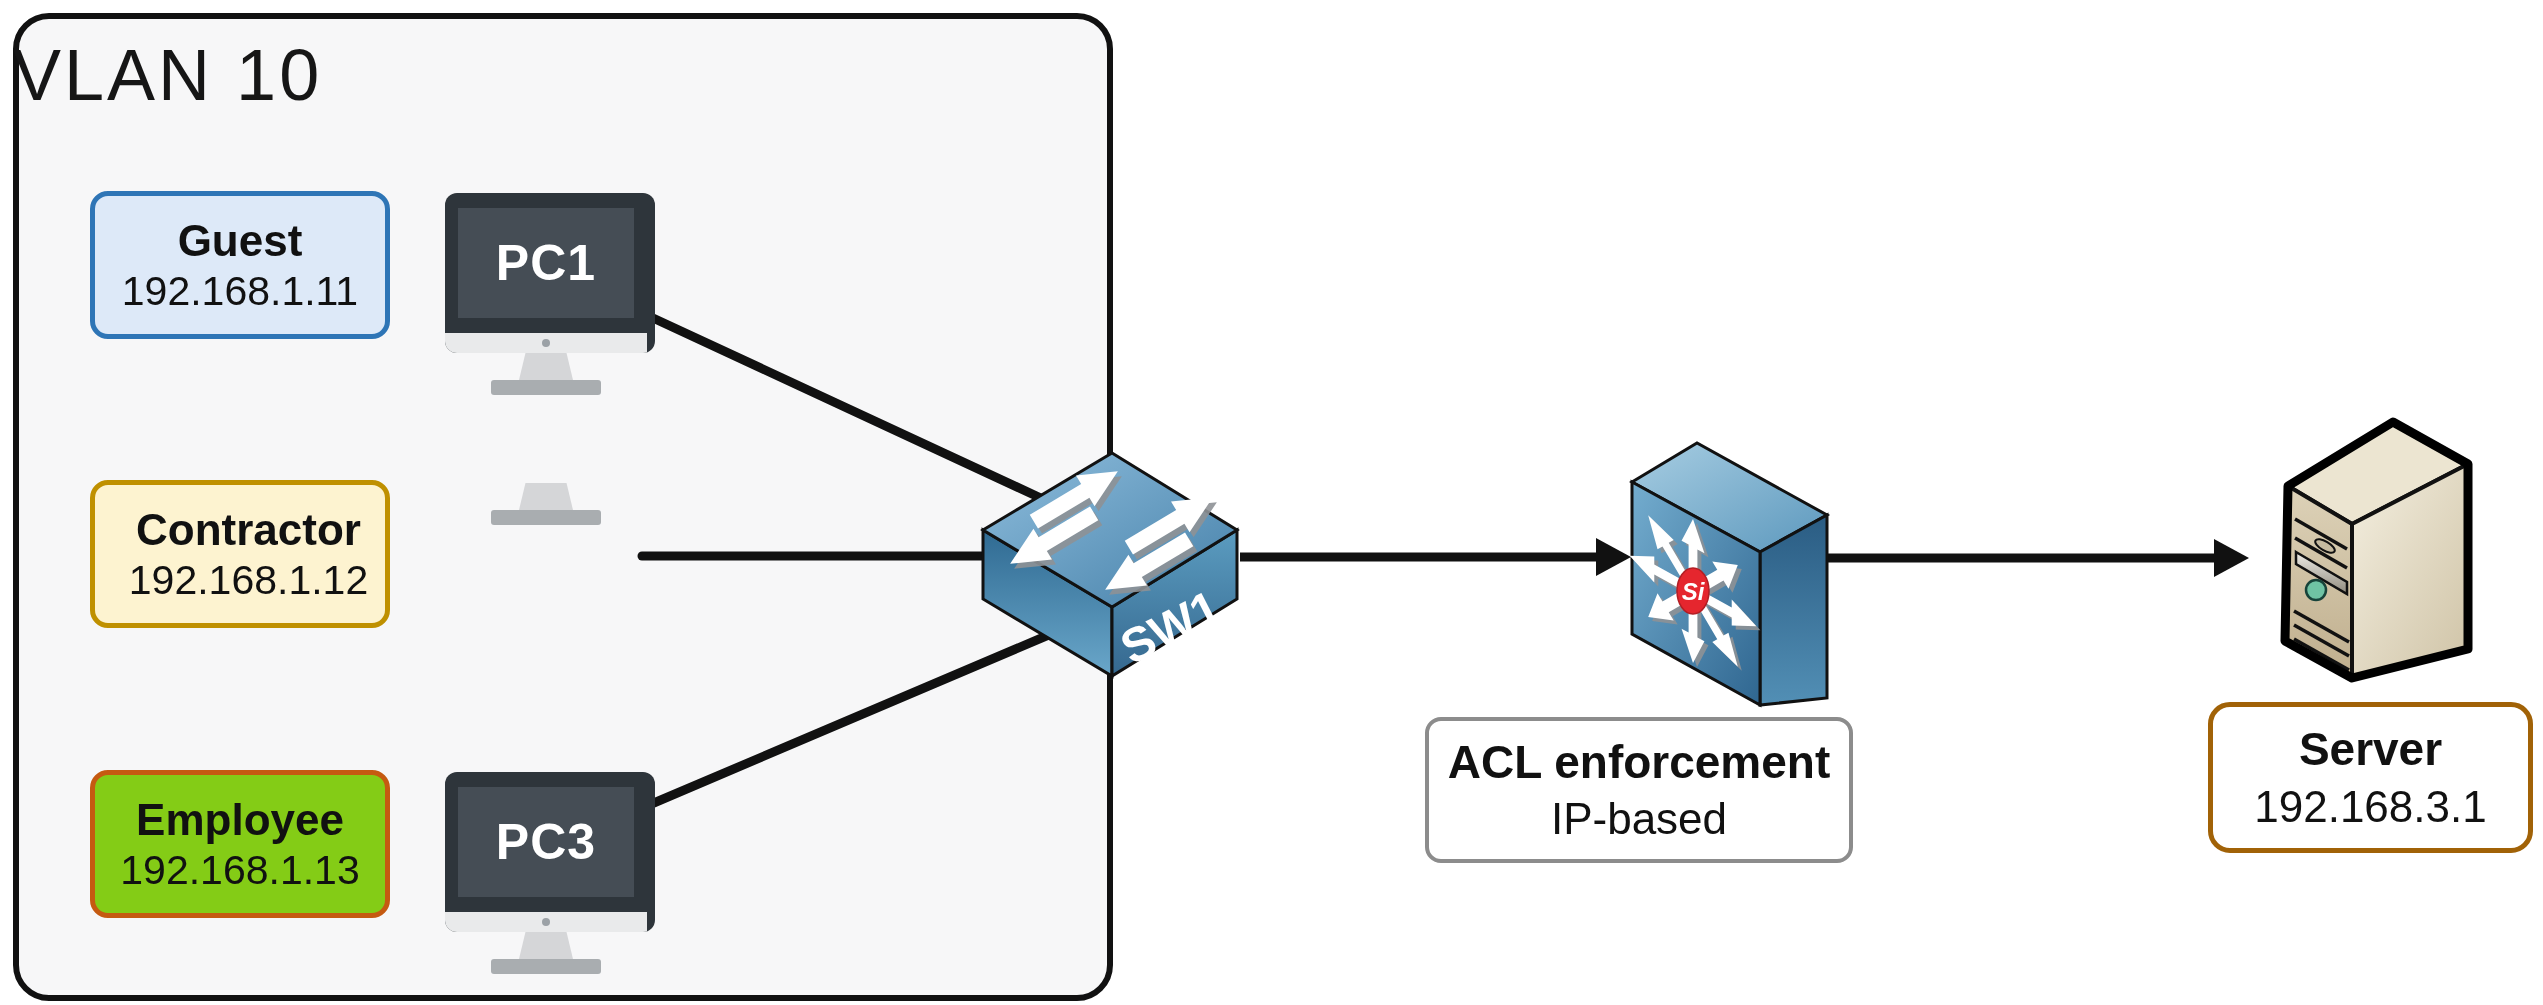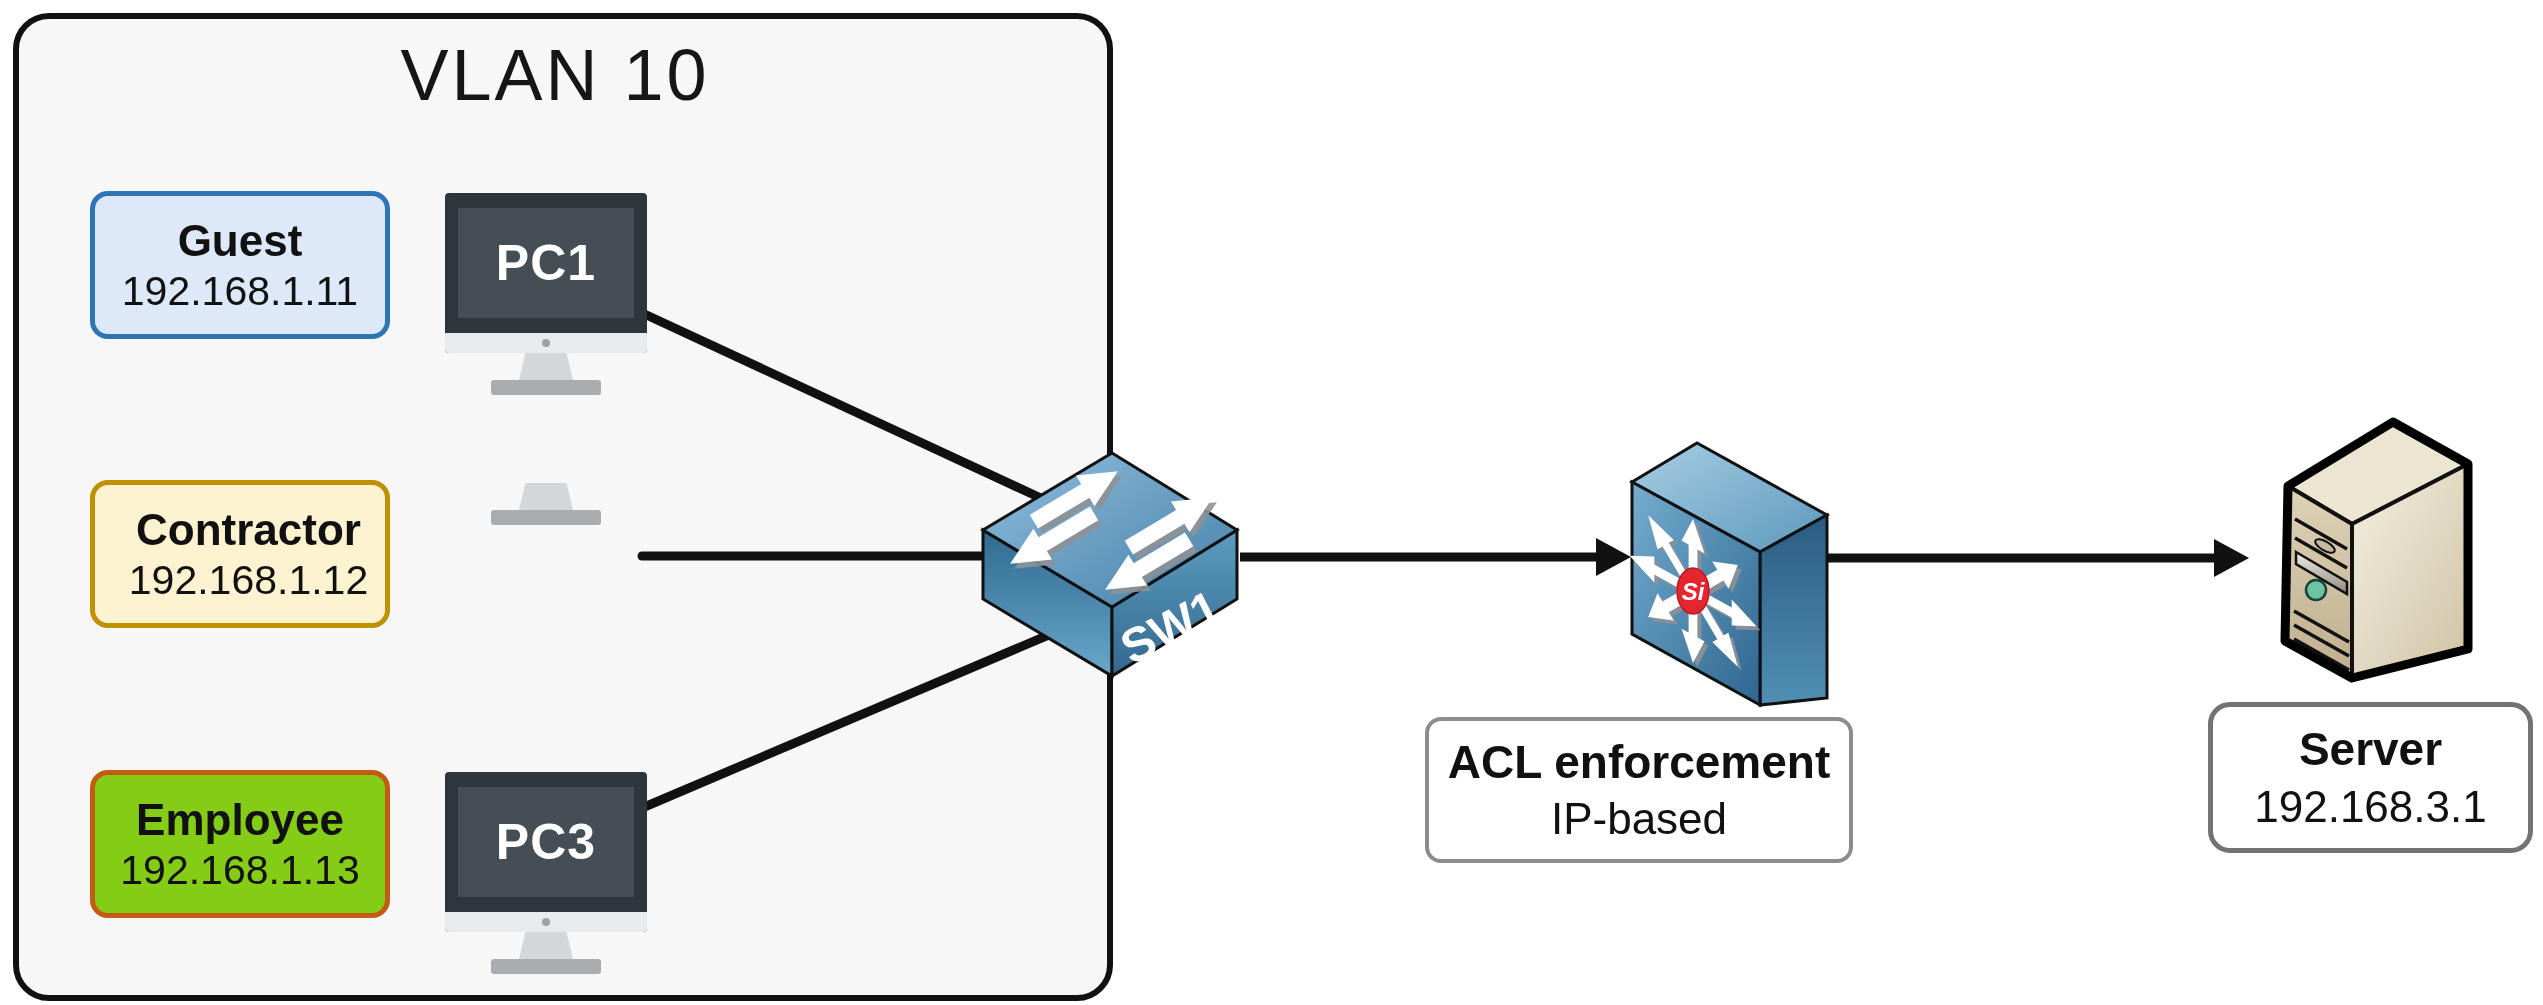--- a/index.html
+++ b/index.html
@@ -8,21 +8,21 @@
     font-family:"Liberation Sans", sans-serif;color:#111;
   }
   .layer{position:absolute;left:0;top:0;width:2543px;height:1005px;}
 
   
   .vlan-box{
     position:absolute;left:13px;top:13px;width:1100px;height:988px;
     background:#f7f7f8;border:6px solid #111;border-radius:36px;box-sizing:border-box;
   }
   .vlan-title{
-    position:absolute;left:13px;top:34px;width:1084px;text-align:center;
+    position:absolute;left:13px;top:34px;width:1084px;text-align:left;
     font-size:72px;font-weight:400;letter-spacing:3px;color:#161616;
   }
 
   
   .hostbox{
     position:absolute;left:90px;width:300px;height:148px;border-radius:18px;
     border:5px solid;box-sizing:border-box;display:flex;flex-direction:column;
     align-items:center;justify-content:center;gap:2px;text-align:right;
   }
   .hostbox .role{font-size:44px;font-weight:700;line-height:1.15;}
@@ -31,21 +31,21 @@
   .hostbox.contractor{top:480px;border-color:#bf9000;background:#fdf3d0;padding-left:17px;}
   .hostbox.employee{top:770px;border-color:#c55a11;background:#84cc16;}
 
   
   .pc{position:absolute;width:202px;}
   .pc.pc1{left:445px;top:193px;}
   .pc.pc2{left:445px;top:483px;}
   .pc.pc3{left:445px;top:772px;}
   .pc .monitor{
     position:relative;width:202px;height:160px;background:#2e353b;
-    border-radius:4px;overflow:hidden;
+    border-radius:12px;overflow:hidden;padding-left:8px;
   }
   .pc .screen{
     position:absolute;left:13px;top:15px;width:176px;height:110px;background:#454d55;
     display:flex;align-items:center;justify-content:center;
   }
   .pc .pc-name{font-size:50px;font-weight:700;color:#fff;letter-spacing:1px;}
   .pc .chin{position:absolute;left:0;bottom:0;width:202px;height:20px;background:#e9eaeb;}
   .pc .dot{
     position:absolute;left:97px;top:6px;width:8px;height:8px;border-radius:50%;
     background:#9ba1a6;
@@ -60,21 +60,21 @@
   .caption{
     position:absolute;background:#fff;box-sizing:border-box;display:flex;
     flex-direction:column;align-items:center;justify-content:center;gap:8px;
   }
   .caption.acl{
     left:1425px;top:717px;width:428px;height:146px;
     border:4px solid #8c8c8c;border-radius:16px;
   }
   .caption.server{
     left:2208px;top:702px;width:325px;height:151px;
-    border:5px solid #737373;border-radius:22px;
+    border:5px solid #a16207;border-radius:22px;
   }
   .caption .cap-title{font-size:46px;font-weight:700;line-height:1.1;}
   .caption .cap-sub{font-size:44px;line-height:1.1;}
   svg text{font-family:"Liberation Sans", sans-serif;}
 </style>
 </head>
 <body>
 
 <div class="stage">
 

